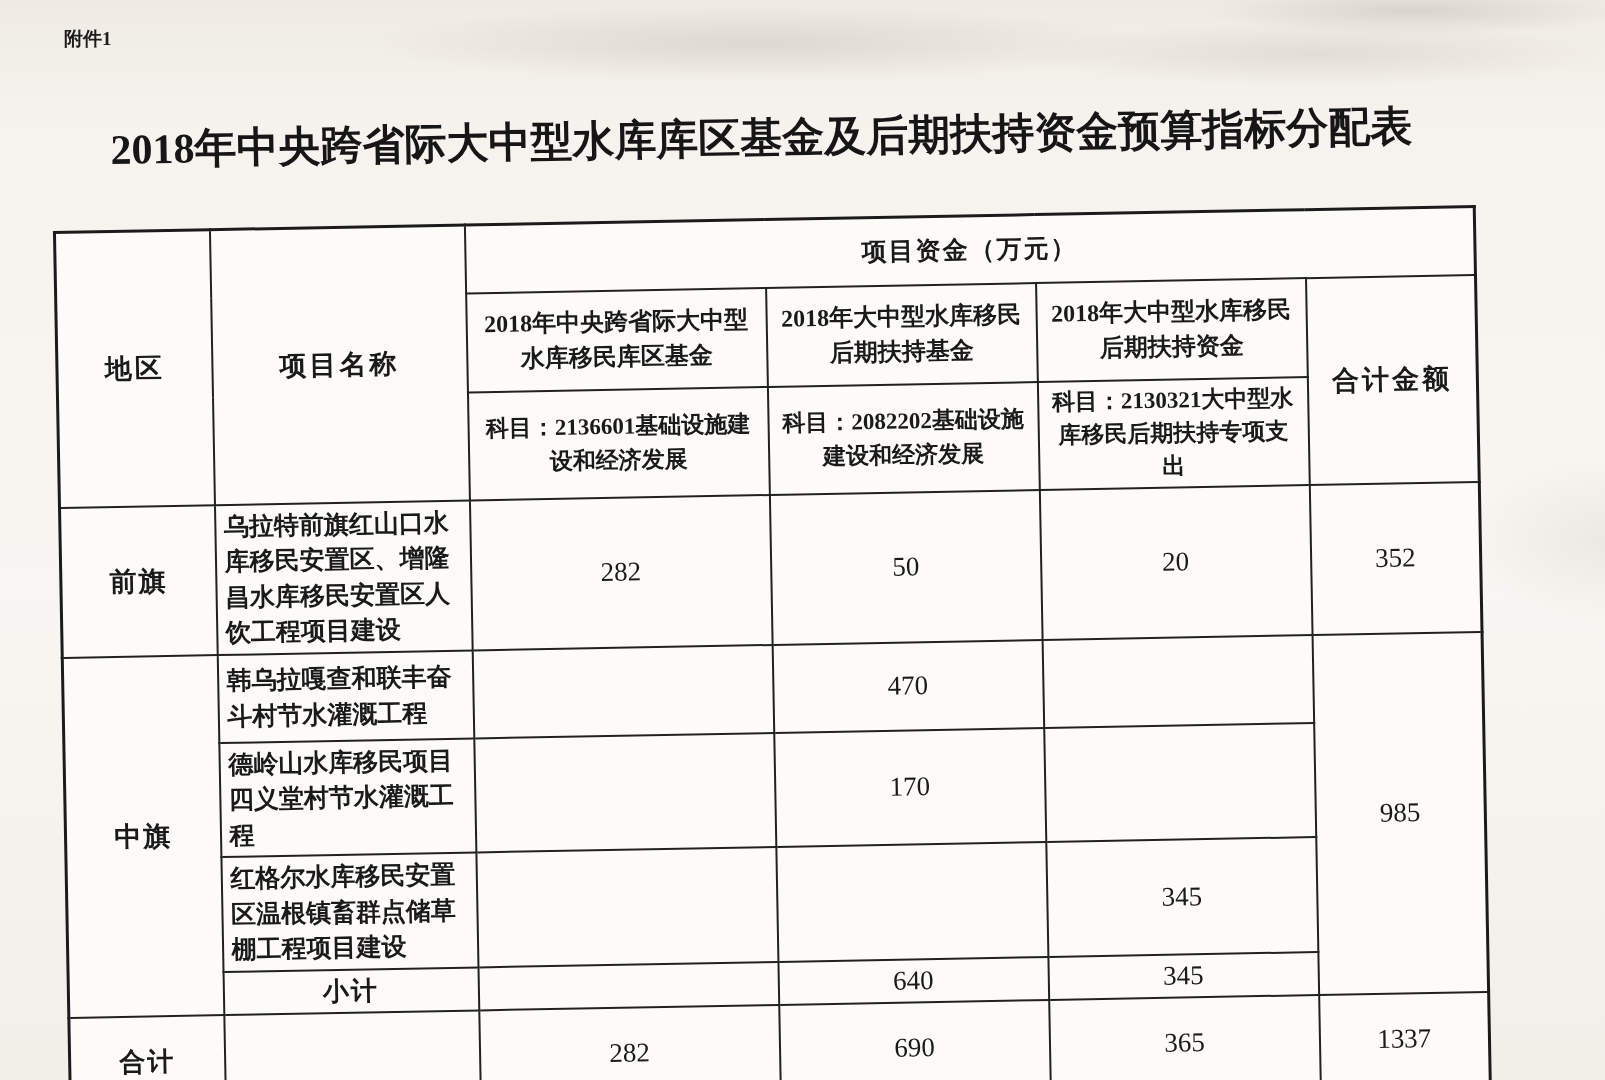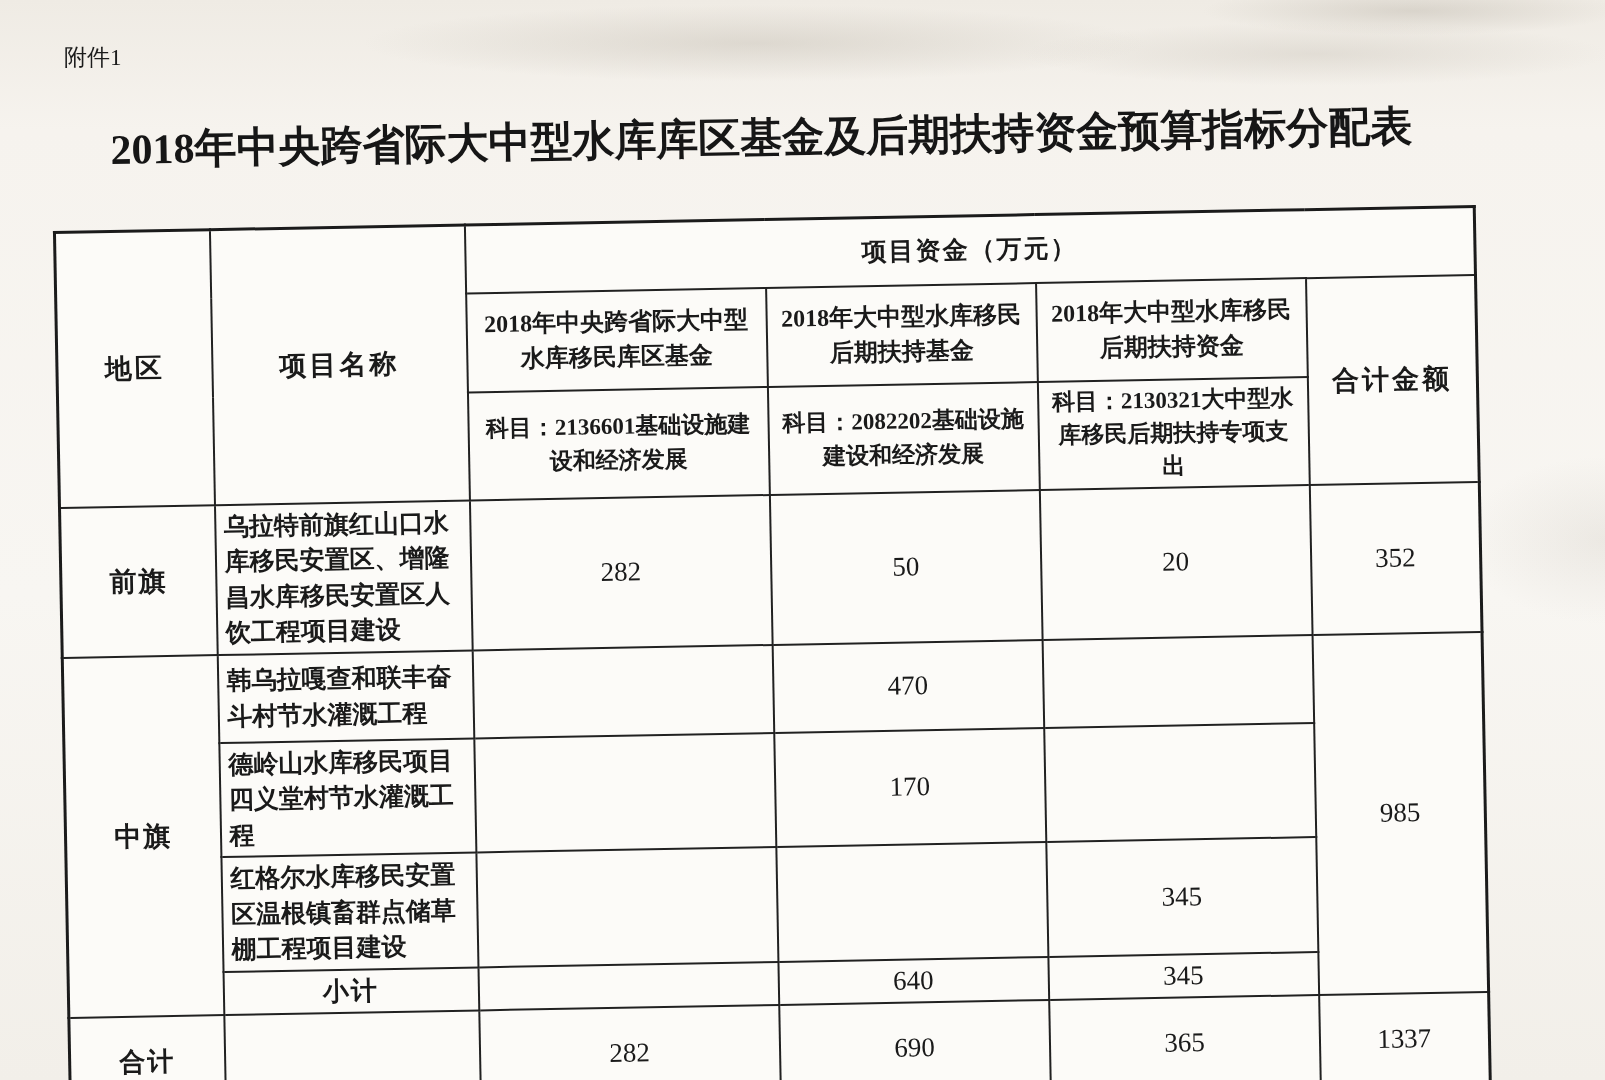--- a/index.html
+++ b/index.html
@@ -19,23 +19,23 @@
       radial-gradient(ellipse 560px 55px at 47% 4%, rgba(188,181,169,0.38), transparent 70%),
       radial-gradient(ellipse 420px 45px at 82% 5%, rgba(188,181,169,0.30), transparent 70%),
       radial-gradient(ellipse 300px 35px at 88% 1%, rgba(175,168,156,0.35), transparent 70%),
       radial-gradient(ellipse 700px 70px at 60% 99%, rgba(188,181,169,0.28), transparent 70%),
       radial-gradient(ellipse 200px 120px at 100% 50%, rgba(188,181,169,0.20), transparent 70%),
       linear-gradient(180deg, #efebe4 0%, #f6f3ee 12%, #f8f6f2 55%, #f2efe9 100%);
     z-index: 0;
   }
   .attachment-label {
     position: absolute;
-    top: 42px; left: 64px;
-    font-size: 23px;
-    font-weight: 400;
+    top: 26px; left: 64px;
+    font-size: 19px;
+    font-weight: 700;
     z-index: 2;
   }
   .content {
     position: absolute; inset: 0;
     transform: rotate(-1.05deg);
     transform-origin: 770px 610px;
     z-index: 1;
   }
   .doc-title {
     position: absolute;

